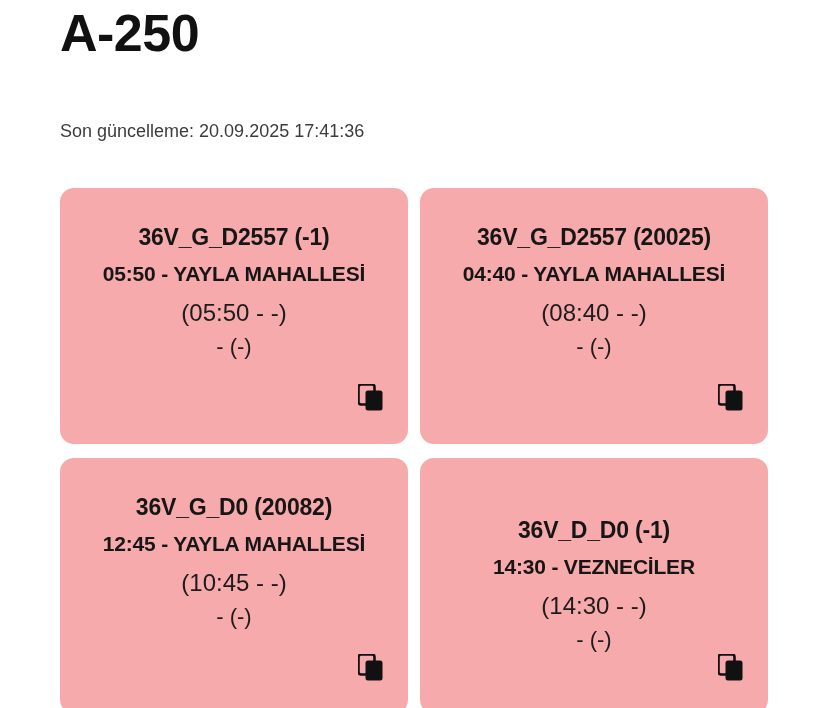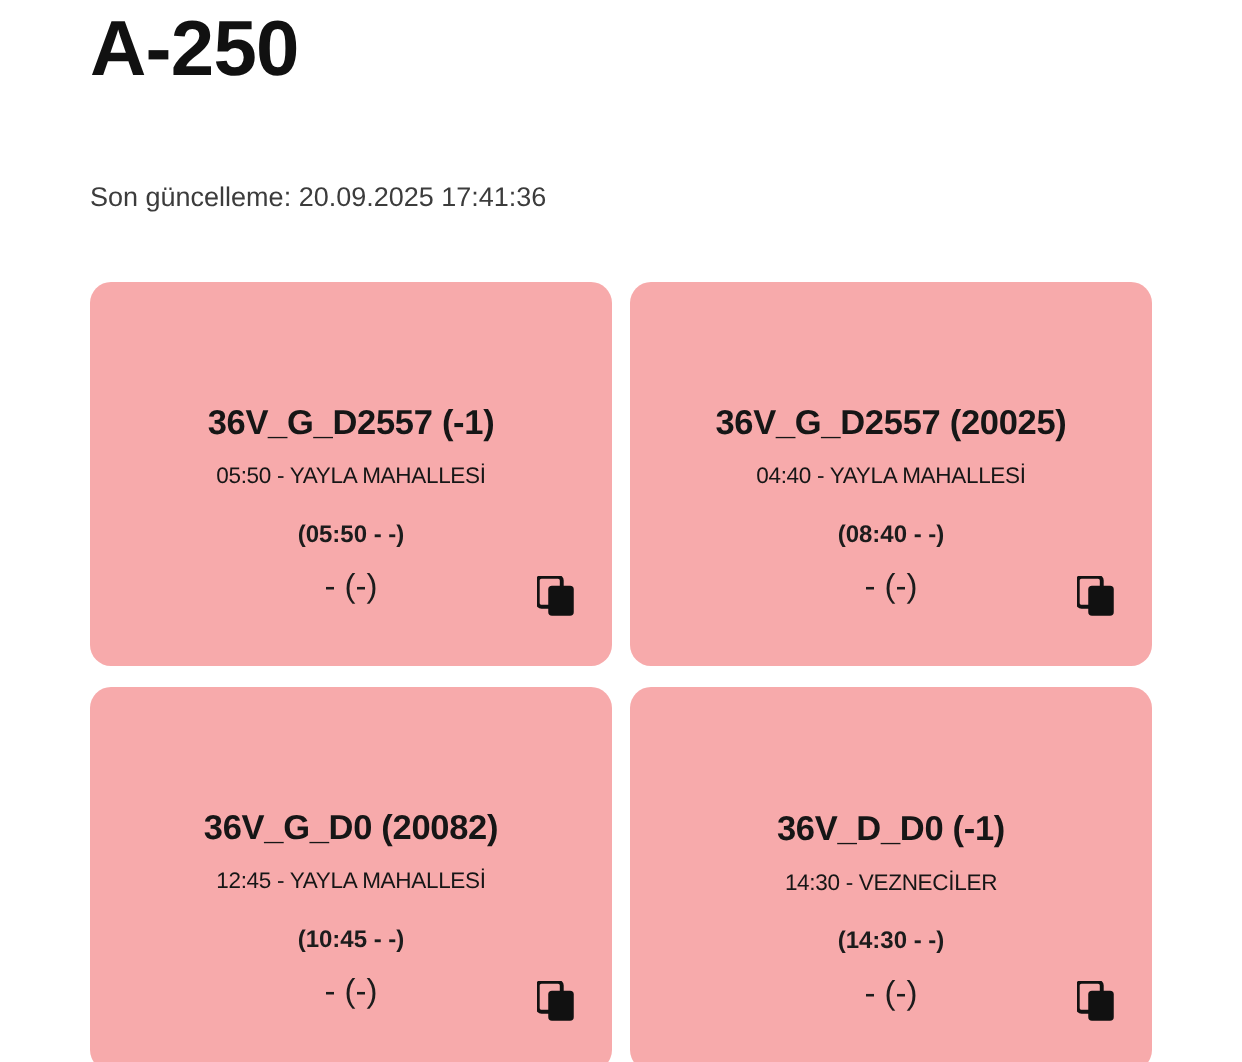--- a/index.html
+++ b/index.html
@@ -55,34 +55,33 @@
     align-items: center;
     overflow: hidden;
   }
   .card-title {
     font-size: 23px;
     font-weight: 700;
     color: #161616;
     text-align: center;
     line-height: 31px;
     letter-spacing: -0.2px;
-    margin-top: 44px;
   }
   .card-route {
-    font-size: 15px;
-    font-weight: 400;
+    font-size: 21px;
+    font-weight: 700;
     color: #161616;
     text-align: right;
     line-height: 41px;
     letter-spacing: -0.2px;
     max-width: 290px;
   }
   .card-times {
-    font-size: 16px;
-    font-weight: 700;
+    font-size: 24px;
+    font-weight: 400;
     color: #1c1c1c;
     text-align: center;
     line-height: 34px;
     margin-top: 2px;
   }
   .card-extra {
     font-size: 22px;
     font-weight: 400;
     color: #1c1c1c;
     text-align: center;

